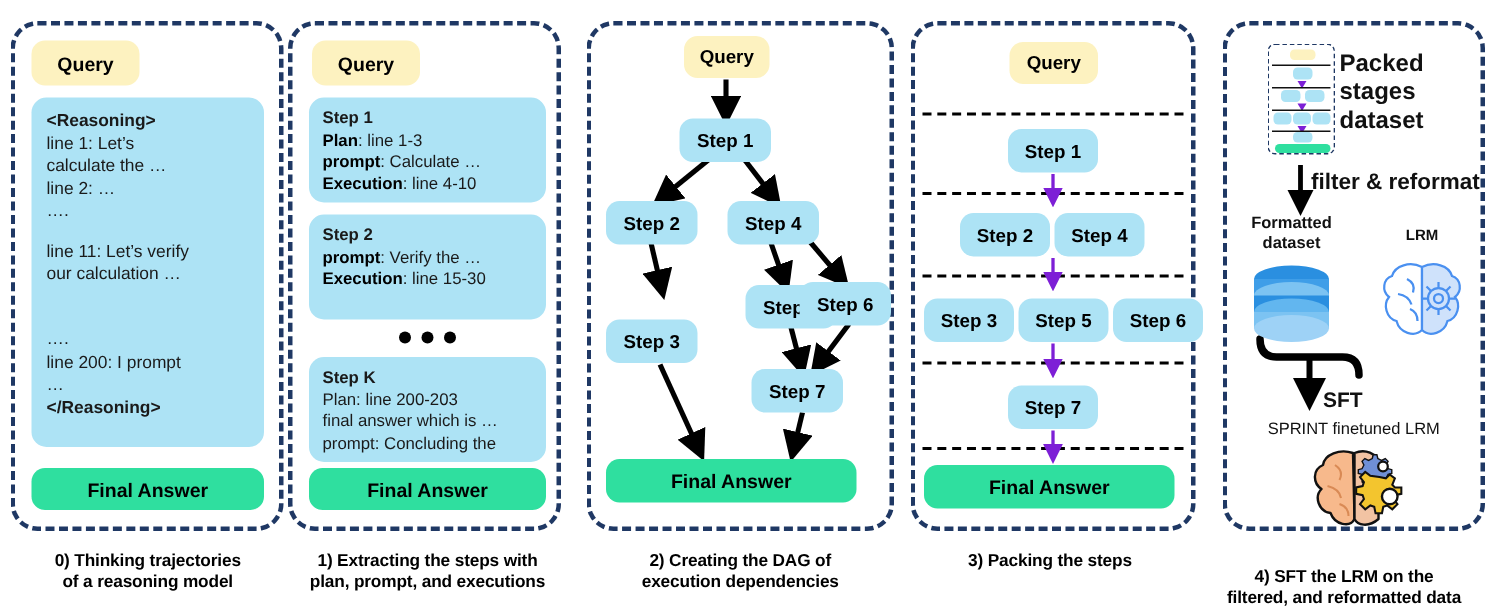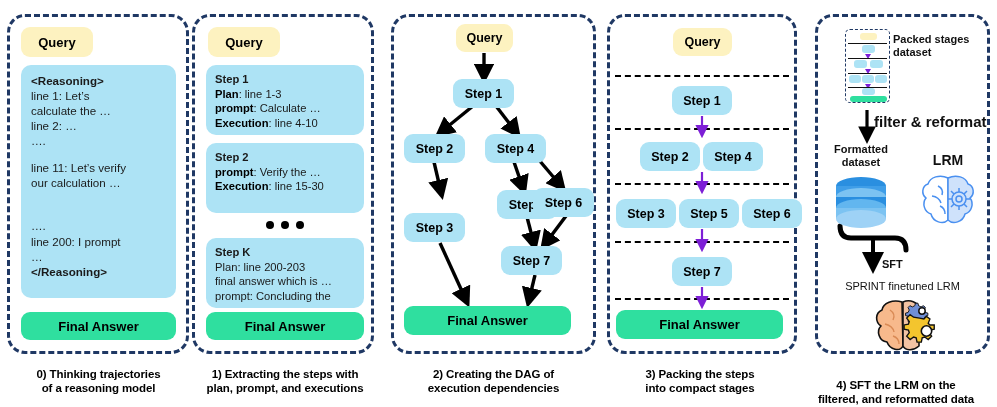--- a/index.html
+++ b/index.html
@@ -60,21 +60,21 @@
   svg.edges { position: absolute; left: 0; top: 0; overflow: visible; }
 
   .stage-sep {
     position: absolute;
     border-top: 2.2px dashed #000;
     height: 0;
   }
 
   .p5label {
     position: absolute;
-    font-size: 11px;
+    font-size: 16px;
     font-weight: bold;
     color: #111;
     text-align: center;
     line-height: 1.2;
     white-space: pre-line;
   }
   .p5label.light { font-weight: normal; }
 
   .mini-dataset {
     position: absolute;
@@ -229,21 +229,20 @@
   <div class="chip chip-blue" style="left:616px; top:199px; width:60px; height:29px; font-size:12.5px;">Step 3</div>
   <div class="chip chip-blue" style="left:679px; top:199px; width:60px; height:29px; font-size:12.5px;">Step 5</div>
   <div class="chip chip-blue" style="left:742px; top:199px; width:60px; height:29px; font-size:12.5px;">Step 6</div>
 
   <div class="chip chip-blue" style="left:672px; top:257px; width:60px; height:29px; font-size:12.5px;">Step 7</div>
 
   <div class="chip chip-green" style="left:616px; top:310px; width:167px; height:29px; font-size:13px;">Final Answer</div>
 
   <div class="caption" style="left:600px; top:367px; width:200px;">
     <div>3) Packing the steps</div>
-    <div>into compact stages</div>
   </div>
 
   <div class="panel" style="left:815px; top:14px; width:175px; height:340px;">
   </div>
 
   <div class="mini-dataset" style="left:845px; top:29px; width:45px; height:74px;">
     <div class="mini-cell" style="left:14px; top:3px; width:17px; height:7px; background:#fdf2c0;"></div>
     <div class="mini-row" style="top:13px;"></div>
     <div class="mini-cell" style="left:16px; top:15px; width:13px; height:8px; background:#ade3f5;"></div>
     <div class="mini-arrow" style="left:19px; top:24px;"></div>
@@ -281,37 +280,37 @@
   <svg class="edges" width="62" height="62" style="left:830px; top:176px;">
     <ellipse cx="31" cy="10" rx="25" ry="9" fill="#2a8fe0"></ellipse>
     <rect x="6" y="10" width="50" height="11" fill="#3f9ee8"></rect>
     <ellipse cx="31" cy="21" rx="25" ry="9" fill="#7cc3f2"></ellipse>
     <rect x="6" y="21" width="50" height="11" fill="#2a8fe0"></rect>
     <ellipse cx="31" cy="32" rx="25" ry="9" fill="#62b6ef"></ellipse>
     <rect x="6" y="32" width="50" height="11" fill="#7cc3f2"></rect>
     <ellipse cx="31" cy="43" rx="25" ry="9" fill="#9ed2f6"></ellipse>
   </svg>
 
-  <div class="p5label" style="left:918px; top:152px; width:60px; font-size:14px;">LRM</div>
+  <div class="p5label" style="left:918px; top:152px; width:60px; font-size:10px;">LRM</div>
 
   <svg class="edges" width="60" height="58" style="left:918px; top:172px;">
     <g fill="none" stroke="#4a90f0" stroke-width="1.5">
       <path d="M30 6 C22 2, 12 5, 10 12 C4 14, 3 22, 8 26 C4 31, 6 40, 13 42
                C15 50, 25 53, 30 48 Z"></path>
       <path d="M30 6 C38 2, 48 5, 50 12 C56 14, 57 22, 52 26 C56 31, 54 40, 47 42
                C45 50, 35 53, 30 48 Z" fill="#cfe2fb"></path>
       <path d="M20 14 q6 3 4 9 M14 24 q7 1 9 7 M22 34 q5 2 5 8"></path>
       <circle cx="41" cy="27" r="7"></circle>
       <circle cx="41" cy="27" r="3"></circle>
       <path d="M41 16 l0 4 M41 34 l0 4 M30 27 l4 0 M48 27 l4 0
                M33 19 l3 3 M46 32 l3 3 M49 19 l-3 3 M36 32 l-3 3"></path>
     </g>
   </svg>
 
-  <div class="p5label" style="left:882px; top:258px; width:45px; text-align:left; font-size:11px;">SFT</div>
+  <div class="p5label" style="left:882px; top:258px; width:45px; text-align:left; font-size:14px;">SFT</div>
 
   <div class="p5label light" style="left:815px; top:280px; width:175px; font-size:11px; font-weight:normal;">SPRINT finetuned LRM</div>
 
   <svg class="edges" width="74" height="56" style="left:872px; top:298px;">
     <g stroke="#111" stroke-width="1.6" stroke-linejoin="round">
       <path d="M30 4 C21 1, 11 5, 10 12 C3 15, 3 24, 9 28 C4 33, 7 43, 15 44
                C18 52, 28 54, 31 48 Z" fill="#f7b98c"></path>
       <path d="M31 4 C38 1, 46 4, 47 11 L47 48 C40 54, 33 52, 31 48 Z" fill="#f2c3a3"></path>
       <path d="M18 12 q6 4 3 10 M13 26 q8 2 9 8 M21 38 q6 2 6 8" fill="none" stroke="#d98a55" stroke-width="1.4"></path>
     </g>

